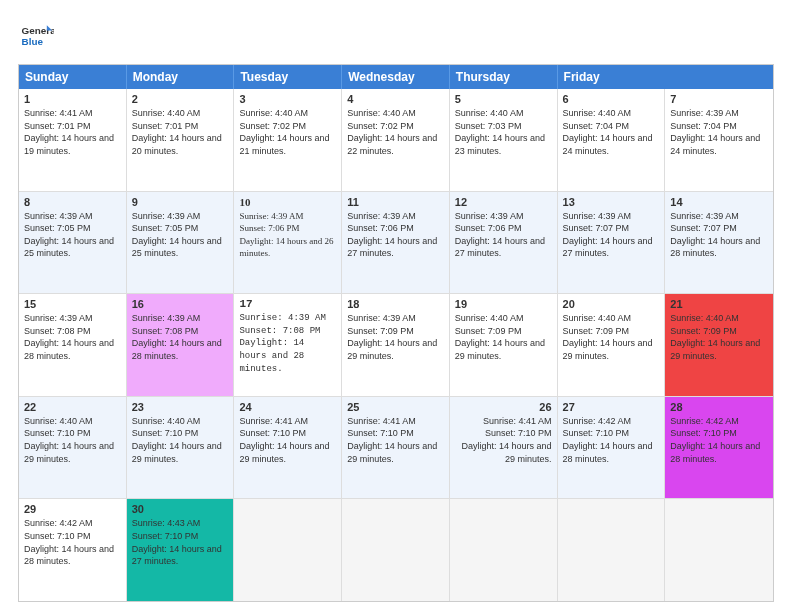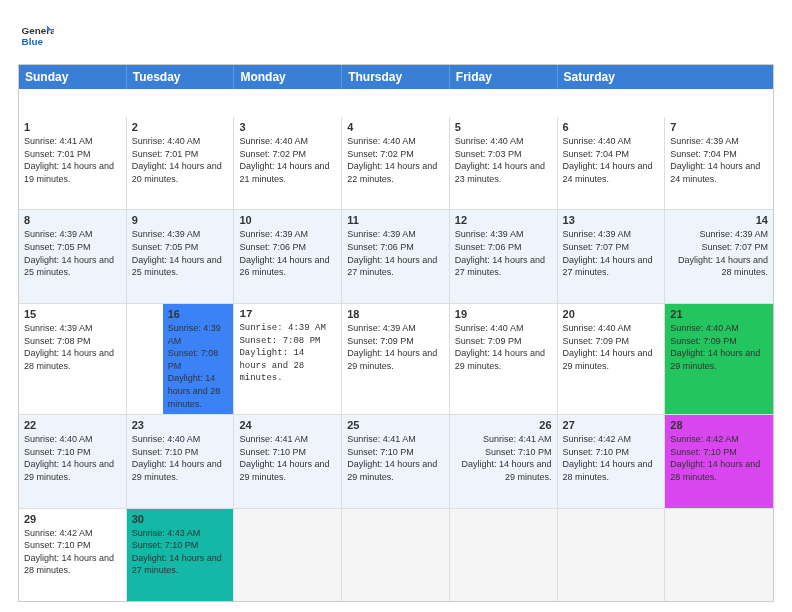--- a/index.html
+++ b/index.html
@@ -43,21 +43,20 @@
     }
     .location {
       font-size: 13px;
       color: #555;
     }
     .calendar {
       flex: 1;
       display: flex;
       flex-direction: column;
       border: 1px solid #ccc;
-      gap: 28px;
     }
     .cal-header {
       display: grid;
       grid-template-columns: repeat(7, 1fr);
       background: #3a7fd5;
     }
     .cal-header-cell {
       color: #fff;
       font-weight: bold;
       font-size: 12px;
@@ -123,53 +122,53 @@
     </div>
     <div class="title-block">
       <div class="month-title"></div>
       <div class="location"></div>
     </div>
   </div>
 
   <div class="calendar">
     <div class="cal-header">
     <div class="cal-header-cell">Sunday</div>
+        <div class="cal-header-cell">Monday</div>
         <div class="cal-header-cell">Tuesday</div>
-        <div class="cal-header-cell">Monday</div>
+        <div class="cal-header-cell">Wednesday</div>
         <div class="cal-header-cell">Thursday</div>
         <div class="cal-header-cell">Friday</div>
-        <div class="cal-header-cell">Saturday</div>
       </div>
     <div class="cal-body">
     <div class="cal-row">
           <div class="cal-cell" style="background: rgb(255, 255, 255);"><span class="day-num">1</span><span class="cell-text">Sunrise: 4:41 AM<br>Sunset: 7:01 PM<br>Daylight: 14 hours and 19 minutes.</span></div>
           <div class="cal-cell" style="background: rgb(255, 255, 255);"><span class="day-num">2</span><span class="cell-text">Sunrise: 4:40 AM<br>Sunset: 7:01 PM<br>Daylight: 14 hours and 20 minutes.</span></div>
           <div class="cal-cell" style="background: rgb(255, 255, 255);"><span class="day-num">3</span><span class="cell-text">Sunrise: 4:40 AM<br>Sunset: 7:02 PM<br>Daylight: 14 hours and 21 minutes.</span></div>
           <div class="cal-cell" style="background: rgb(255, 255, 255);"><span class="day-num">4</span><span class="cell-text">Sunrise: 4:40 AM<br>Sunset: 7:02 PM<br>Daylight: 14 hours and 22 minutes.</span></div>
           <div class="cal-cell" style="background: rgb(255, 255, 255);"><span class="day-num">5</span><span class="cell-text">Sunrise: 4:40 AM<br>Sunset: 7:03 PM<br>Daylight: 14 hours and 23 minutes.</span></div>
           <div class="cal-cell" style="background: rgb(255, 255, 255);"><span class="day-num">6</span><span class="cell-text">Sunrise: 4:40 AM<br>Sunset: 7:04 PM<br>Daylight: 14 hours and 24 minutes.</span></div>
           <div class="cal-cell" style="background: rgb(255, 255, 255);"><span class="day-num">7</span><span class="cell-text">Sunrise: 4:39 AM<br>Sunset: 7:04 PM<br>Daylight: 14 hours and 24 minutes.</span></div>
         </div>
         <div class="cal-row">
           <div class="cal-cell" style="background: rgb(238, 244, 252);"><span class="day-num">8</span><span class="cell-text">Sunrise: 4:39 AM<br>Sunset: 7:05 PM<br>Daylight: 14 hours and 25 minutes.</span></div>
           <div class="cal-cell" style="background: rgb(238, 244, 252);"><span class="day-num">9</span><span class="cell-text">Sunrise: 4:39 AM<br>Sunset: 7:05 PM<br>Daylight: 14 hours and 25 minutes.</span></div>
-          <div class="cal-cell" style="background: rgb(238, 244, 252);"><span class="day-num">10</span><span class="cell-text">Sunrise: 4:39 AM<br>Sunset: 7:06 PM<br>Daylight: 14 hours and 26 minutes.</span></div>
+          <div class="cal-cell" style="background: rgb(238, 244, 252); font-family: Liberation Serif, serif;"><span class="day-num">10</span><span class="cell-text">Sunrise: 4:39 AM<br>Sunset: 7:06 PM<br>Daylight: 14 hours and 26 minutes.</span></div>
           <div class="cal-cell" style="background: rgb(238, 244, 252);"><span class="day-num">11</span><span class="cell-text">Sunrise: 4:39 AM<br>Sunset: 7:06 PM<br>Daylight: 14 hours and 27 minutes.</span></div>
           <div class="cal-cell" style="background: rgb(238, 244, 252);"><span class="day-num">12</span><span class="cell-text">Sunrise: 4:39 AM<br>Sunset: 7:06 PM<br>Daylight: 14 hours and 27 minutes.</span></div>
           <div class="cal-cell" style="background: rgb(238, 244, 252);"><span class="day-num">13</span><span class="cell-text">Sunrise: 4:39 AM<br>Sunset: 7:07 PM<br>Daylight: 14 hours and 27 minutes.</span></div>
-          <div class="cal-cell" style="background: rgb(238, 244, 252); text-align: right;"><span class="day-num">14</span><span class="cell-text">Sunrise: 4:39 AM<br>Sunset: 7:07 PM<br>Daylight: 14 hours and 28 minutes.</span></div>
+          <div class="cal-cell" style="background: rgb(238, 244, 252);"><span class="day-num">14</span><span class="cell-text">Sunrise: 4:39 AM<br>Sunset: 7:07 PM<br>Daylight: 14 hours and 28 minutes.</span></div>
         </div>
         <div class="cal-row">
           <div class="cal-cell" style="background: rgb(255, 255, 255);"><span class="day-num">15</span><span class="cell-text">Sunrise: 4:39 AM<br>Sunset: 7:08 PM<br>Daylight: 14 hours and 28 minutes.</span></div>
-          <div class="cal-cell" style="background: #3b82f6; margin-left: 36px;"><span class="day-num">16</span><span class="cell-text">Sunrise: 4:39 AM<br>Sunset: 7:08 PM<br>Daylight: 14 hours and 28 minutes.</span></div>
+          <div class="cal-cell" style="background: #f0abfc;"><span class="day-num">16</span><span class="cell-text">Sunrise: 4:39 AM<br>Sunset: 7:08 PM<br>Daylight: 14 hours and 28 minutes.</span></div>
           <div class="cal-cell" style="background: rgb(255, 255, 255); font-family: Liberation Mono, monospace;"><span class="day-num">17</span><span class="cell-text">Sunrise: 4:39 AM<br>Sunset: 7:08 PM<br>Daylight: 14 hours and 28 minutes.</span></div>
           <div class="cal-cell" style="background: rgb(255, 255, 255);"><span class="day-num">18</span><span class="cell-text">Sunrise: 4:39 AM<br>Sunset: 7:09 PM<br>Daylight: 14 hours and 29 minutes.</span></div>
           <div class="cal-cell" style="background: rgb(255, 255, 255);"><span class="day-num">19</span><span class="cell-text">Sunrise: 4:40 AM<br>Sunset: 7:09 PM<br>Daylight: 14 hours and 29 minutes.</span></div>
           <div class="cal-cell" style="background: rgb(255, 255, 255);"><span class="day-num">20</span><span class="cell-text">Sunrise: 4:40 AM<br>Sunset: 7:09 PM<br>Daylight: 14 hours and 29 minutes.</span></div>
-          <div class="cal-cell" style="background: #22c55e;"><span class="day-num">21</span><span class="cell-text">Sunrise: 4:40 AM<br>Sunset: 7:09 PM<br>Daylight: 14 hours and 29 minutes.</span></div>
+          <div class="cal-cell" style="background: #ef4444;"><span class="day-num">21</span><span class="cell-text">Sunrise: 4:40 AM<br>Sunset: 7:09 PM<br>Daylight: 14 hours and 29 minutes.</span></div>
         </div>
         <div class="cal-row">
           <div class="cal-cell" style="background: rgb(238, 244, 252);"><span class="day-num">22</span><span class="cell-text">Sunrise: 4:40 AM<br>Sunset: 7:10 PM<br>Daylight: 14 hours and 29 minutes.</span></div>
           <div class="cal-cell" style="background: rgb(238, 244, 252);"><span class="day-num">23</span><span class="cell-text">Sunrise: 4:40 AM<br>Sunset: 7:10 PM<br>Daylight: 14 hours and 29 minutes.</span></div>
           <div class="cal-cell" style="background: rgb(238, 244, 252);"><span class="day-num">24</span><span class="cell-text">Sunrise: 4:41 AM<br>Sunset: 7:10 PM<br>Daylight: 14 hours and 29 minutes.</span></div>
           <div class="cal-cell" style="background: rgb(238, 244, 252);"><span class="day-num">25</span><span class="cell-text">Sunrise: 4:41 AM<br>Sunset: 7:10 PM<br>Daylight: 14 hours and 29 minutes.</span></div>
           <div class="cal-cell" style="background: rgb(238, 244, 252); text-align: right;"><span class="day-num">26</span><span class="cell-text">Sunrise: 4:41 AM<br>Sunset: 7:10 PM<br>Daylight: 14 hours and 29 minutes.</span></div>
           <div class="cal-cell" style="background: rgb(238, 244, 252);"><span class="day-num">27</span><span class="cell-text">Sunrise: 4:42 AM<br>Sunset: 7:10 PM<br>Daylight: 14 hours and 28 minutes.</span></div>
           <div class="cal-cell" style="background: #d946ef;"><span class="day-num">28</span><span class="cell-text">Sunrise: 4:42 AM<br>Sunset: 7:10 PM<br>Daylight: 14 hours and 28 minutes.</span></div>
         </div>

